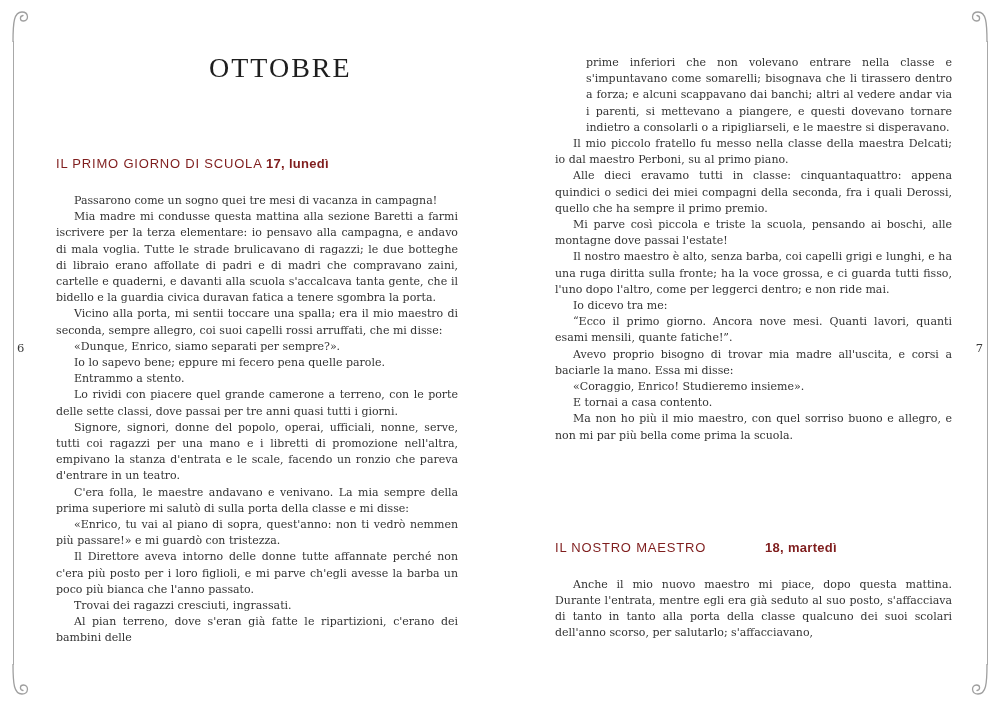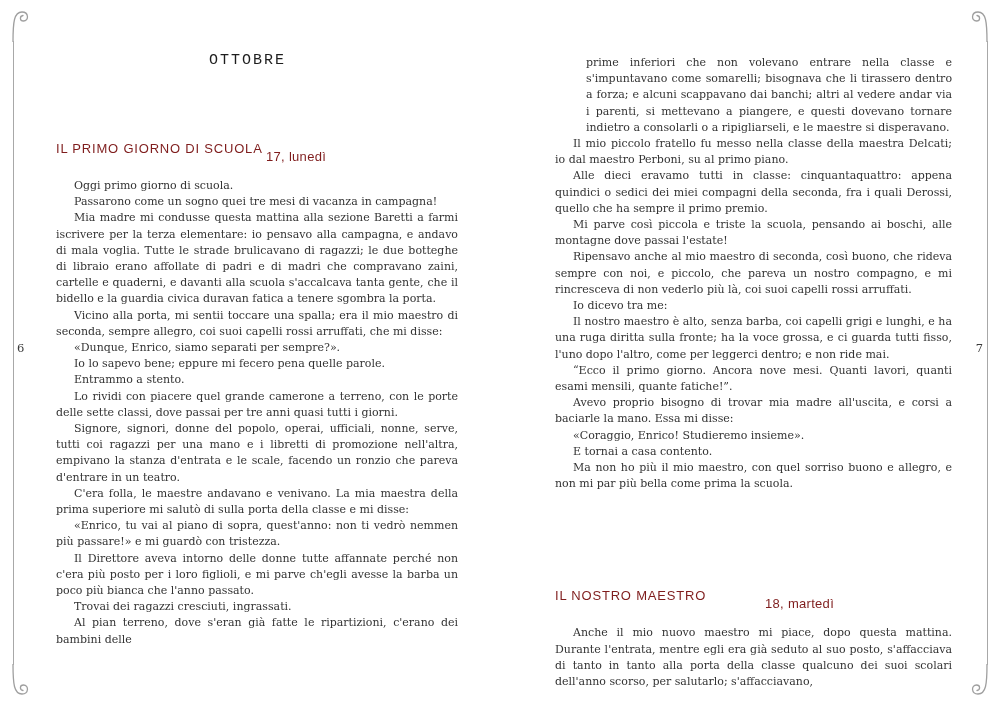--- a/index.html
+++ b/index.html
@@ -29,34 +29,34 @@
     font-family:"DejaVu Serif", serif;
   }
   .page-number.left { left:17px; }
   .page-number.right { right:17px; }
 
   
   .content-left  { position:absolute; left:56px;  top:40px; width:402px; }
   .content-right { position:absolute; left:555px; top:55px; width:397px; }
 
   .chapter-title {
-    font-family:Liberation Mono, monospace;
-    font-size:15px; letter-spacing:2px; font-weight:normal;
+    font-family:Liberation Serif, serif;
+    font-size:28px; letter-spacing:2px; font-weight:normal;
     color:#1e1e1e;
     margin:12px 0 0 153px;
   }
   .section-heading {
     position:relative;
     font-family:"Liberation Sans", sans-serif;
     font-size:13px; letter-spacing:0.8px;
     color:#7f1d1d;
     height:17px;
   }
   .section-heading .sh-title { position:absolute; left:0; top:0; }
-  .section-heading .sh-date  { position:absolute; left:210px; top:8px; letter-spacing:0.3px; }
+  .section-heading .sh-date  { position:absolute; left:210px; top:0; letter-spacing:0.3px;font-weight:bold; }
   .content-left .section-heading { margin-top:72px; }
   .content-right .section-heading { margin-top:96px; }
 
   .body-text {
     margin-top:20px;
     font-size:11px; line-height:16.2px;
     text-align:justify;
     color:#333333;
   }
   .content-right .body-text.first { margin-top:0; }
@@ -87,46 +87,44 @@
   <div class="page-number left">6</div>
   <div class="page-number right">7</div>
 
   <div class="content-left">
     <h1 class="chapter-title">OTTOBRE</h1>
     <div class="section-heading">
       <span class="sh-title">IL PRIMO GIORNO DI SCUOLA</span>
       <span class="sh-date">17, lunedì</span>
     </div>
     <div class="body-text">
-        <p class="para">Oggi primo giorno di scuola.</p>
         <p class="para">Passarono come un sogno quei tre mesi di vacanza in campagna!</p>
         <p class="para">Mia madre mi condusse questa mattina alla sezione Baretti a farmi iscrivere per la terza elementare: io pensavo alla campagna, e andavo di mala voglia. Tutte le strade brulicavano di ragazzi; le due botteghe di libraio erano affollate di padri e di madri che compravano zaini, cartelle e quaderni, e davanti alla scuola s'accalcava tanta gente, che il bidello e la guardia civica duravan fatica a tenere sgombra la porta.</p>
         <p class="para">Vicino alla porta, mi sentii toccare una spalla; era il mio maestro di seconda, sempre allegro, coi suoi capelli rossi arruffati, che mi disse:</p>
         <p class="para">«Dunque, Enrico, siamo separati per sempre?».</p>
         <p class="para">Io lo sapevo bene; eppure mi fecero pena quelle parole.</p>
         <p class="para">Entrammo a stento.</p>
         <p class="para">Lo rividi con piacere quel grande camerone a terreno, con le porte delle sette classi, dove passai per tre anni quasi tutti i giorni.</p>
         <p class="para">Signore, signori, donne del popolo, operai, ufficiali, nonne, serve, tutti coi ragazzi per una mano e i libretti di promozione nell'altra, empivano la stanza d'entrata e le scale, facendo un ronzio che pareva d'entrare in un teatro.</p>
-        <p class="para">C'era folla, le maestre andavano e venivano. La mia maestra della prima superiore mi salutò di sulla porta della classe e mi disse:</p>
+        <p class="para">C'era folla, le maestre andavano e venivano. La mia sempre della prima superiore mi salutò di sulla porta della classe e mi disse:</p>
         <p class="para">«Enrico, tu vai al piano di sopra, quest'anno: non ti vedrò nemmen più passare!» e mi guardò con tristezza.</p>
         <p class="para">Il Direttore aveva intorno delle donne tutte affannate perché non c'era più posto per i loro figlioli, e mi parve ch'egli avesse la barba un poco più bianca che l'anno passato.</p>
         <p class="para">Trovai dei ragazzi cresciuti, ingrassati.</p>
         <p class="para">Al pian terreno, dove s'eran già fatte le ripartizioni, c'erano dei bambini delle</p>
       </div>
   </div>
 
   <div class="content-right">
     <div class="body-text first continuation">
         <p class="para">prime inferiori che non volevano entrare nella classe e s'impuntavano come somarelli; bisognava che li tirassero dentro a forza; e alcuni scappavano dai banchi; altri al vedere andar via i parenti, si mettevano a piangere, e questi dovevano tornare indietro a consolarli o a ripigliarseli, e le maestre si disperavano.</p>
         <p class="para">Il mio piccolo fratello fu messo nella classe della maestra Delcati; io dal maestro Perboni, su al primo piano.</p>
         <p class="para">Alle dieci eravamo tutti in classe: cinquantaquattro: appena quindici o sedici dei miei compagni della seconda, fra i quali Derossi, quello che ha sempre il primo premio.</p>
         <p class="para">Mi parve così piccola e triste la scuola, pensando ai boschi, alle montagne dove passai l'estate!</p>
-        <p class="para">Ripensavo anche al mio maestro di seconda, così buono, che rideva sempre con noi, e piccolo, che pareva un nostro compagno, e mi rincresceva di non vederlo più là, coi suoi capelli rossi arruffati.</p>
+        <p class="para">Il nostro maestro è alto, senza barba, coi capelli grigi e lunghi, e ha una ruga diritta sulla fronte; ha la voce grossa, e ci guarda tutti fisso, l'uno dopo l'altro, come per leggerci dentro; e non ride mai.</p>
         <p class="para">Io dicevo tra me:</p>
-        <p class="para">Il nostro maestro è alto, senza barba, coi capelli grigi e lunghi, e ha una ruga diritta sulla fronte; ha la voce grossa, e ci guarda tutti fisso, l'uno dopo l'altro, come per leggerci dentro; e non ride mai.</p>
         <p class="para">“Ecco il primo giorno. Ancora nove mesi. Quanti lavori, quanti esami mensili, quante fatiche!”.</p>
         <p class="para">Avevo proprio bisogno di trovar mia madre all'uscita, e corsi a baciarle la mano. Essa mi disse:</p>
         <p class="para">«Coraggio, Enrico! Studieremo insieme».</p>
         <p class="para">E tornai a casa contento.</p>
         <p class="para">Ma non ho più il mio maestro, con quel sorriso buono e allegro, e non mi par più bella come prima la scuola.</p>
       </div>
     <div class="section-heading">
       <span class="sh-title">IL NOSTRO MAESTRO</span>
       <span class="sh-date">18, martedì</span>
     </div>

